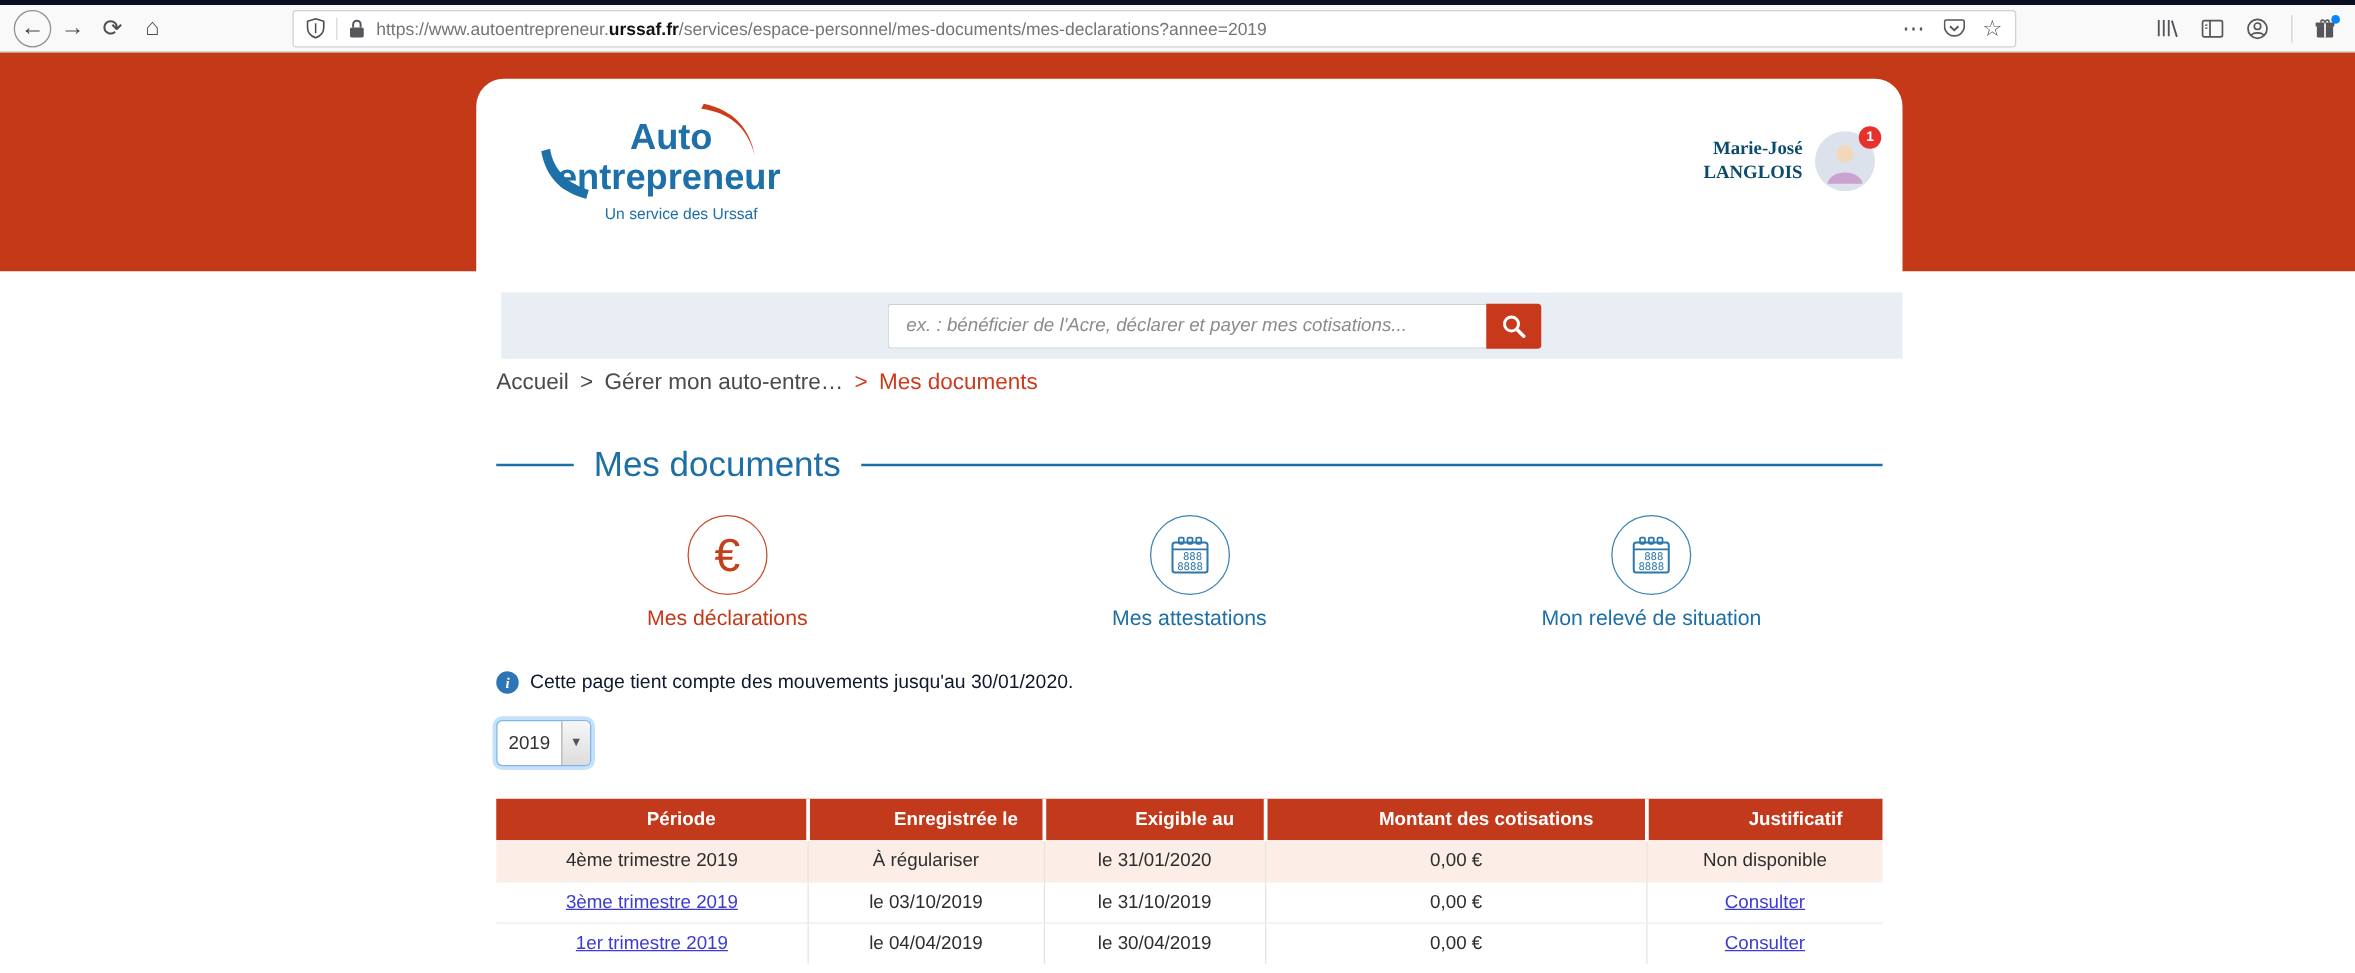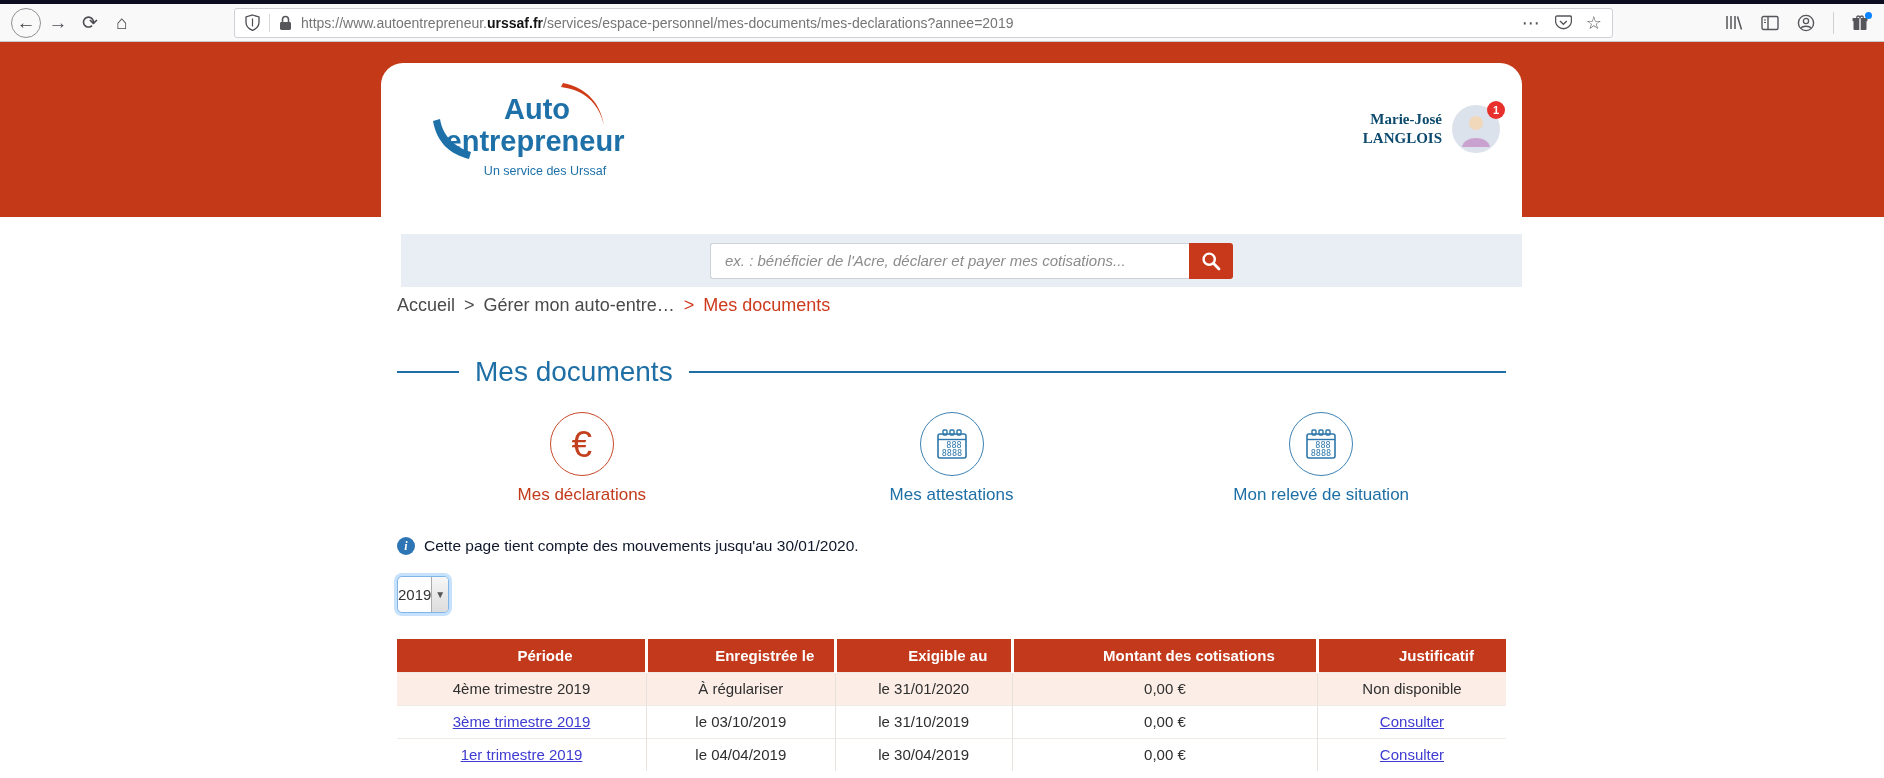--- a/index.html
+++ b/index.html
@@ -70,21 +70,21 @@
   .tab-red .tab-circle{border:1px solid #c84a2a;}
   .euro-glyph{font-size:37px; color:#c3401f; line-height:1;}
   .tab-label{font-size:17px;}
   .tab-blue .tab-label{color:var(--brand-blue);}
   .tab-red .tab-label{color:#c23a1a;}
 
   .info-row{display:flex; align-items:center; gap:9px; margin-top:32px;}
   .info-icon{width:18px; height:18px; border-radius:50%; background:#2e75b5; color:#fff; font-size:12px; font-weight:bold; font-style:italic; display:flex; align-items:center; justify-content:center; font-family:"Liberation Serif",serif;}
   .info-text{font-size:15.5px; color:#0f172a;}
 
-  .year-select{margin-top:21px; width:52px; height:37px; border:1px solid #7fb5e8; border-radius:5px; box-shadow:0 0 0 3px rgba(112,180,247,.4); display:flex; overflow:hidden; background:#fff; cursor:pointer;}
+  .year-select{margin-top:21px; width:76px; height:37px; border:1px solid #7fb5e8; border-radius:5px; box-shadow:0 0 0 3px rgba(112,180,247,.4); display:flex; overflow:hidden; background:#fff; cursor:pointer;}
   .year-value{flex:1; display:flex; align-items:center; justify-content:center; font-size:15px; color:#333;}
   .year-arrow{width:23px; background:linear-gradient(#f7f7f7,#dcdcdc); border-left:1px solid #ababab; display:flex; align-items:center; justify-content:center; color:#555; font-size:10px;}
 
   table{width:100%; border-collapse:collapse; margin-top:26px; table-layout:fixed;}
   thead th{background:#c2391b; color:#fff; font-size:15px; font-weight:bold; height:33px; border-right:3px solid #fff; text-align:center;padding-left:48px;}
   thead th:last-child{border-right:none;}
   tbody td{height:33px; text-align:center; font-size:15px; color:#2e2e2e; border-right:1px solid #e7e2de; border-top:1px solid #f0eae6;}
   tbody td:last-child{border-right:none;}
   tbody tr.row-pink{background:var(--row-pink);}
   tbody tr.row-white{background:#fff;}

